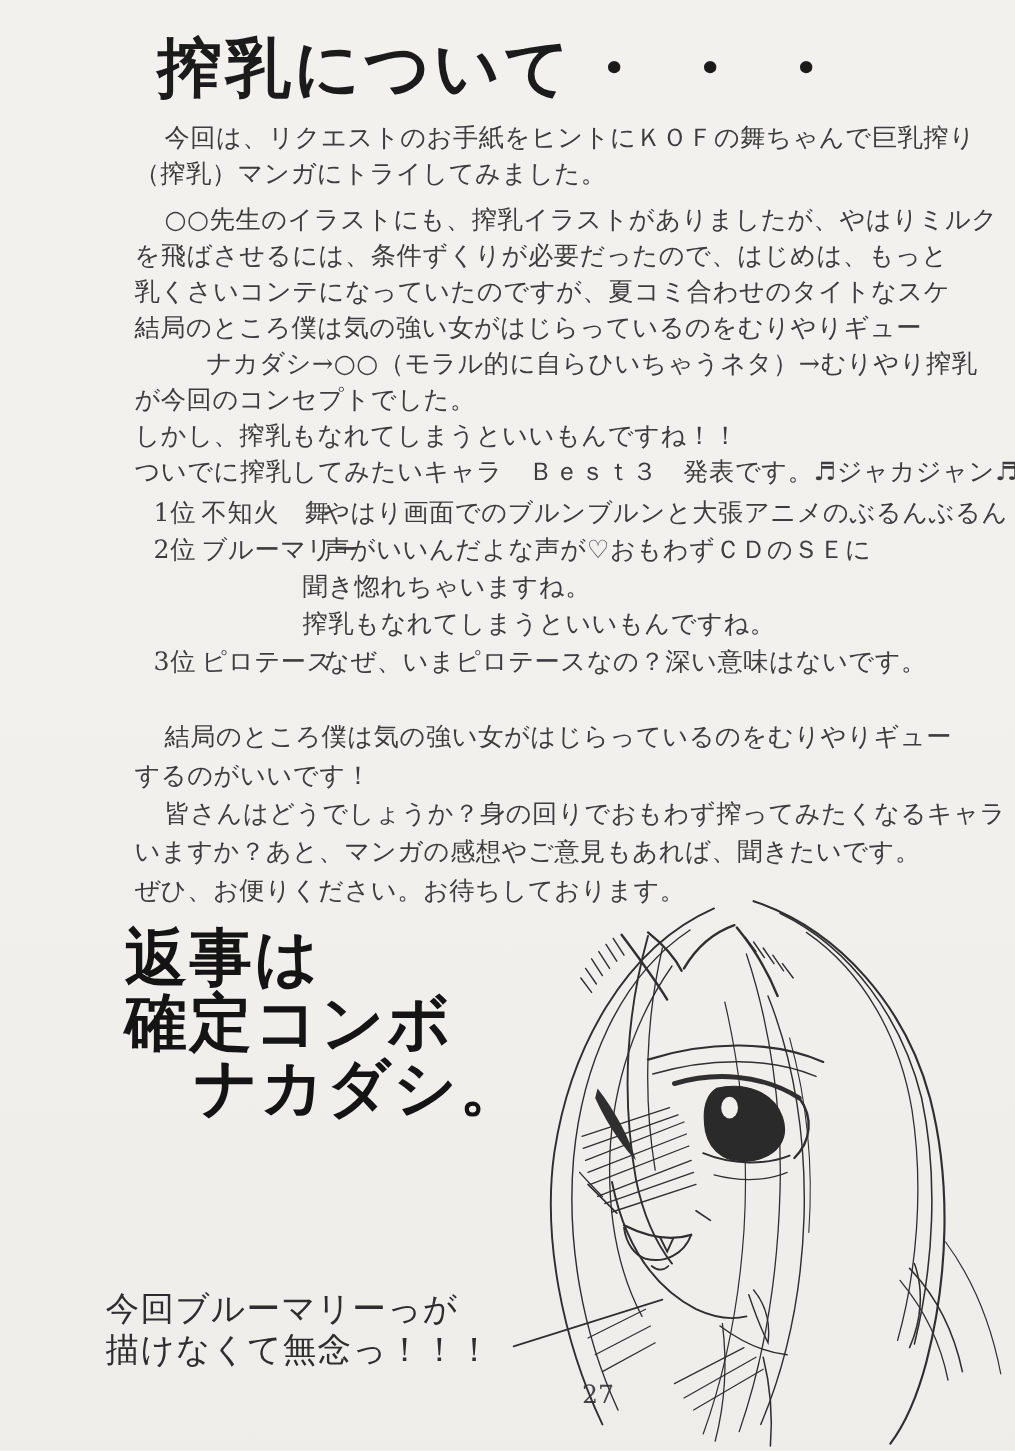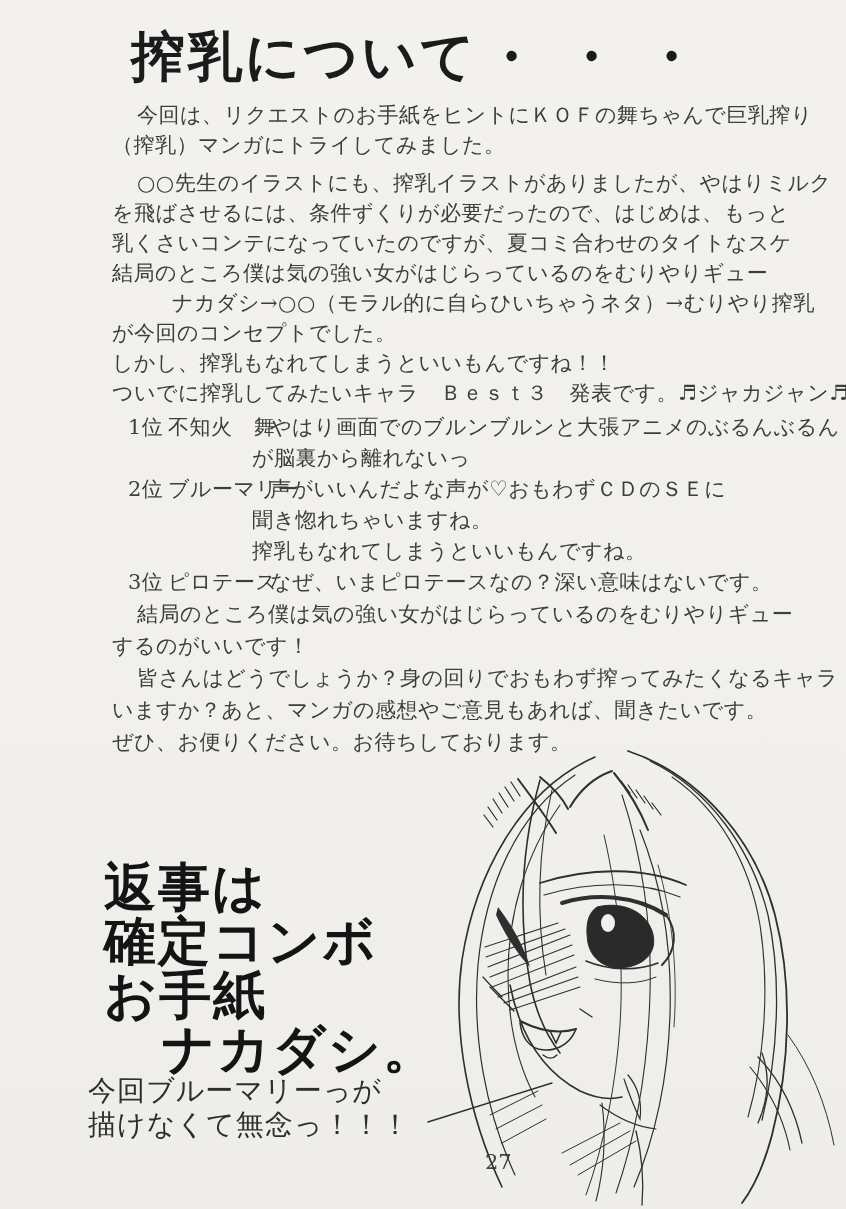--- a/index.html
+++ b/index.html
@@ -32,21 +32,21 @@
   }
   .rank-row{padding-left:16px;}
   .rank-no{display:inline-block;width:40px;}
   .rank-name{display:inline-block;width:102px;}
   .rank-cont{padding-left:140px;}
   .closing{
     position:absolute;left:112px;top:598px;width:650px;
     font-size:21px;line-height:32px;letter-spacing:0.5px;white-space:nowrap;
   }
   .big-message{
-    position:absolute;left:104px;top:860px;
+    position:absolute;left:104px;top:772px;
     font-family:"DejaVu Sans","Liberation Sans",sans-serif;
     font-weight:900;font-size:52px;line-height:54px;
     color:#141414;letter-spacing:2px;white-space:nowrap;
   }
   .big-message .bm-indent{padding-left:58px;}
   .footnote{
     position:absolute;left:88px;top:1074px;
     font-size:28px;line-height:34px;letter-spacing:1px;
     color:#2e2e2e;white-space:nowrap;
   }
@@ -75,21 +75,20 @@
     <div class="in3">ナカダシ→○○（モラル的に自らひいちゃうネタ）→むりやり搾乳</div>
     <div>が今回のコンセプトでした。</div>
     <div>しかし、搾乳もなれてしまうといいもんですね！！</div>
     <div>ついでに搾乳してみたいキャラ　Ｂｅｓｔ３　発表です。♬ジャカジャン♬</div>
   </div>
 
   <div class="ranking">
     <div class="rank-row">
       <span class="rank-no">1位</span><span class="rank-name">不知火　舞</span><span>やはり画面でのブルンブルンと大張アニメのぶるんぶるん</span>
     </div>
-    <div class="rank-cont">が脳裏から離れないっ</div>
     <div class="rank-row">
       <span class="rank-no">2位</span><span class="rank-name">ブルーマリー</span><span>声がいいんだよな声が♡おもわずＣＤのＳＥに</span>
     </div>
     <div class="rank-cont">聞き惚れちゃいますね。</div>
     <div class="rank-cont">搾乳もなれてしまうといいもんですね。</div>
     <div class="rank-row">
       <span class="rank-no">3位</span><span class="rank-name">ピロテース</span><span>なぜ、いまピロテースなの？深い意味はないです。</span>
     </div>
   </div>
 
@@ -97,21 +96,20 @@
     <div class="in1">結局のところ僕は気の強い女がはじらっているのをむりやりギュー</div>
     <div>するのがいいです！</div>
     <div class="in1">皆さんはどうでしょうか？身の回りでおもわず搾ってみたくなるキャラ</div>
     <div>いますか？あと、マンガの感想やご意見もあれば、聞きたいです。</div>
     <div>ぜひ、お便りください。お待ちしております。</div>
   </div>
 
   <div class="big-message">
     <div>返事は</div>
     <div>確定コンボ</div>
-    <div>お手紙</div>
     <div class="bm-indent">ナカダシ。</div>
   </div>
 
   <div class="footnote">
     <div>今回ブルーマリーっが</div>
     <div>描けなくて無念っ！！！</div>
   </div>
 
   <div class="page-number">27</div>
 

